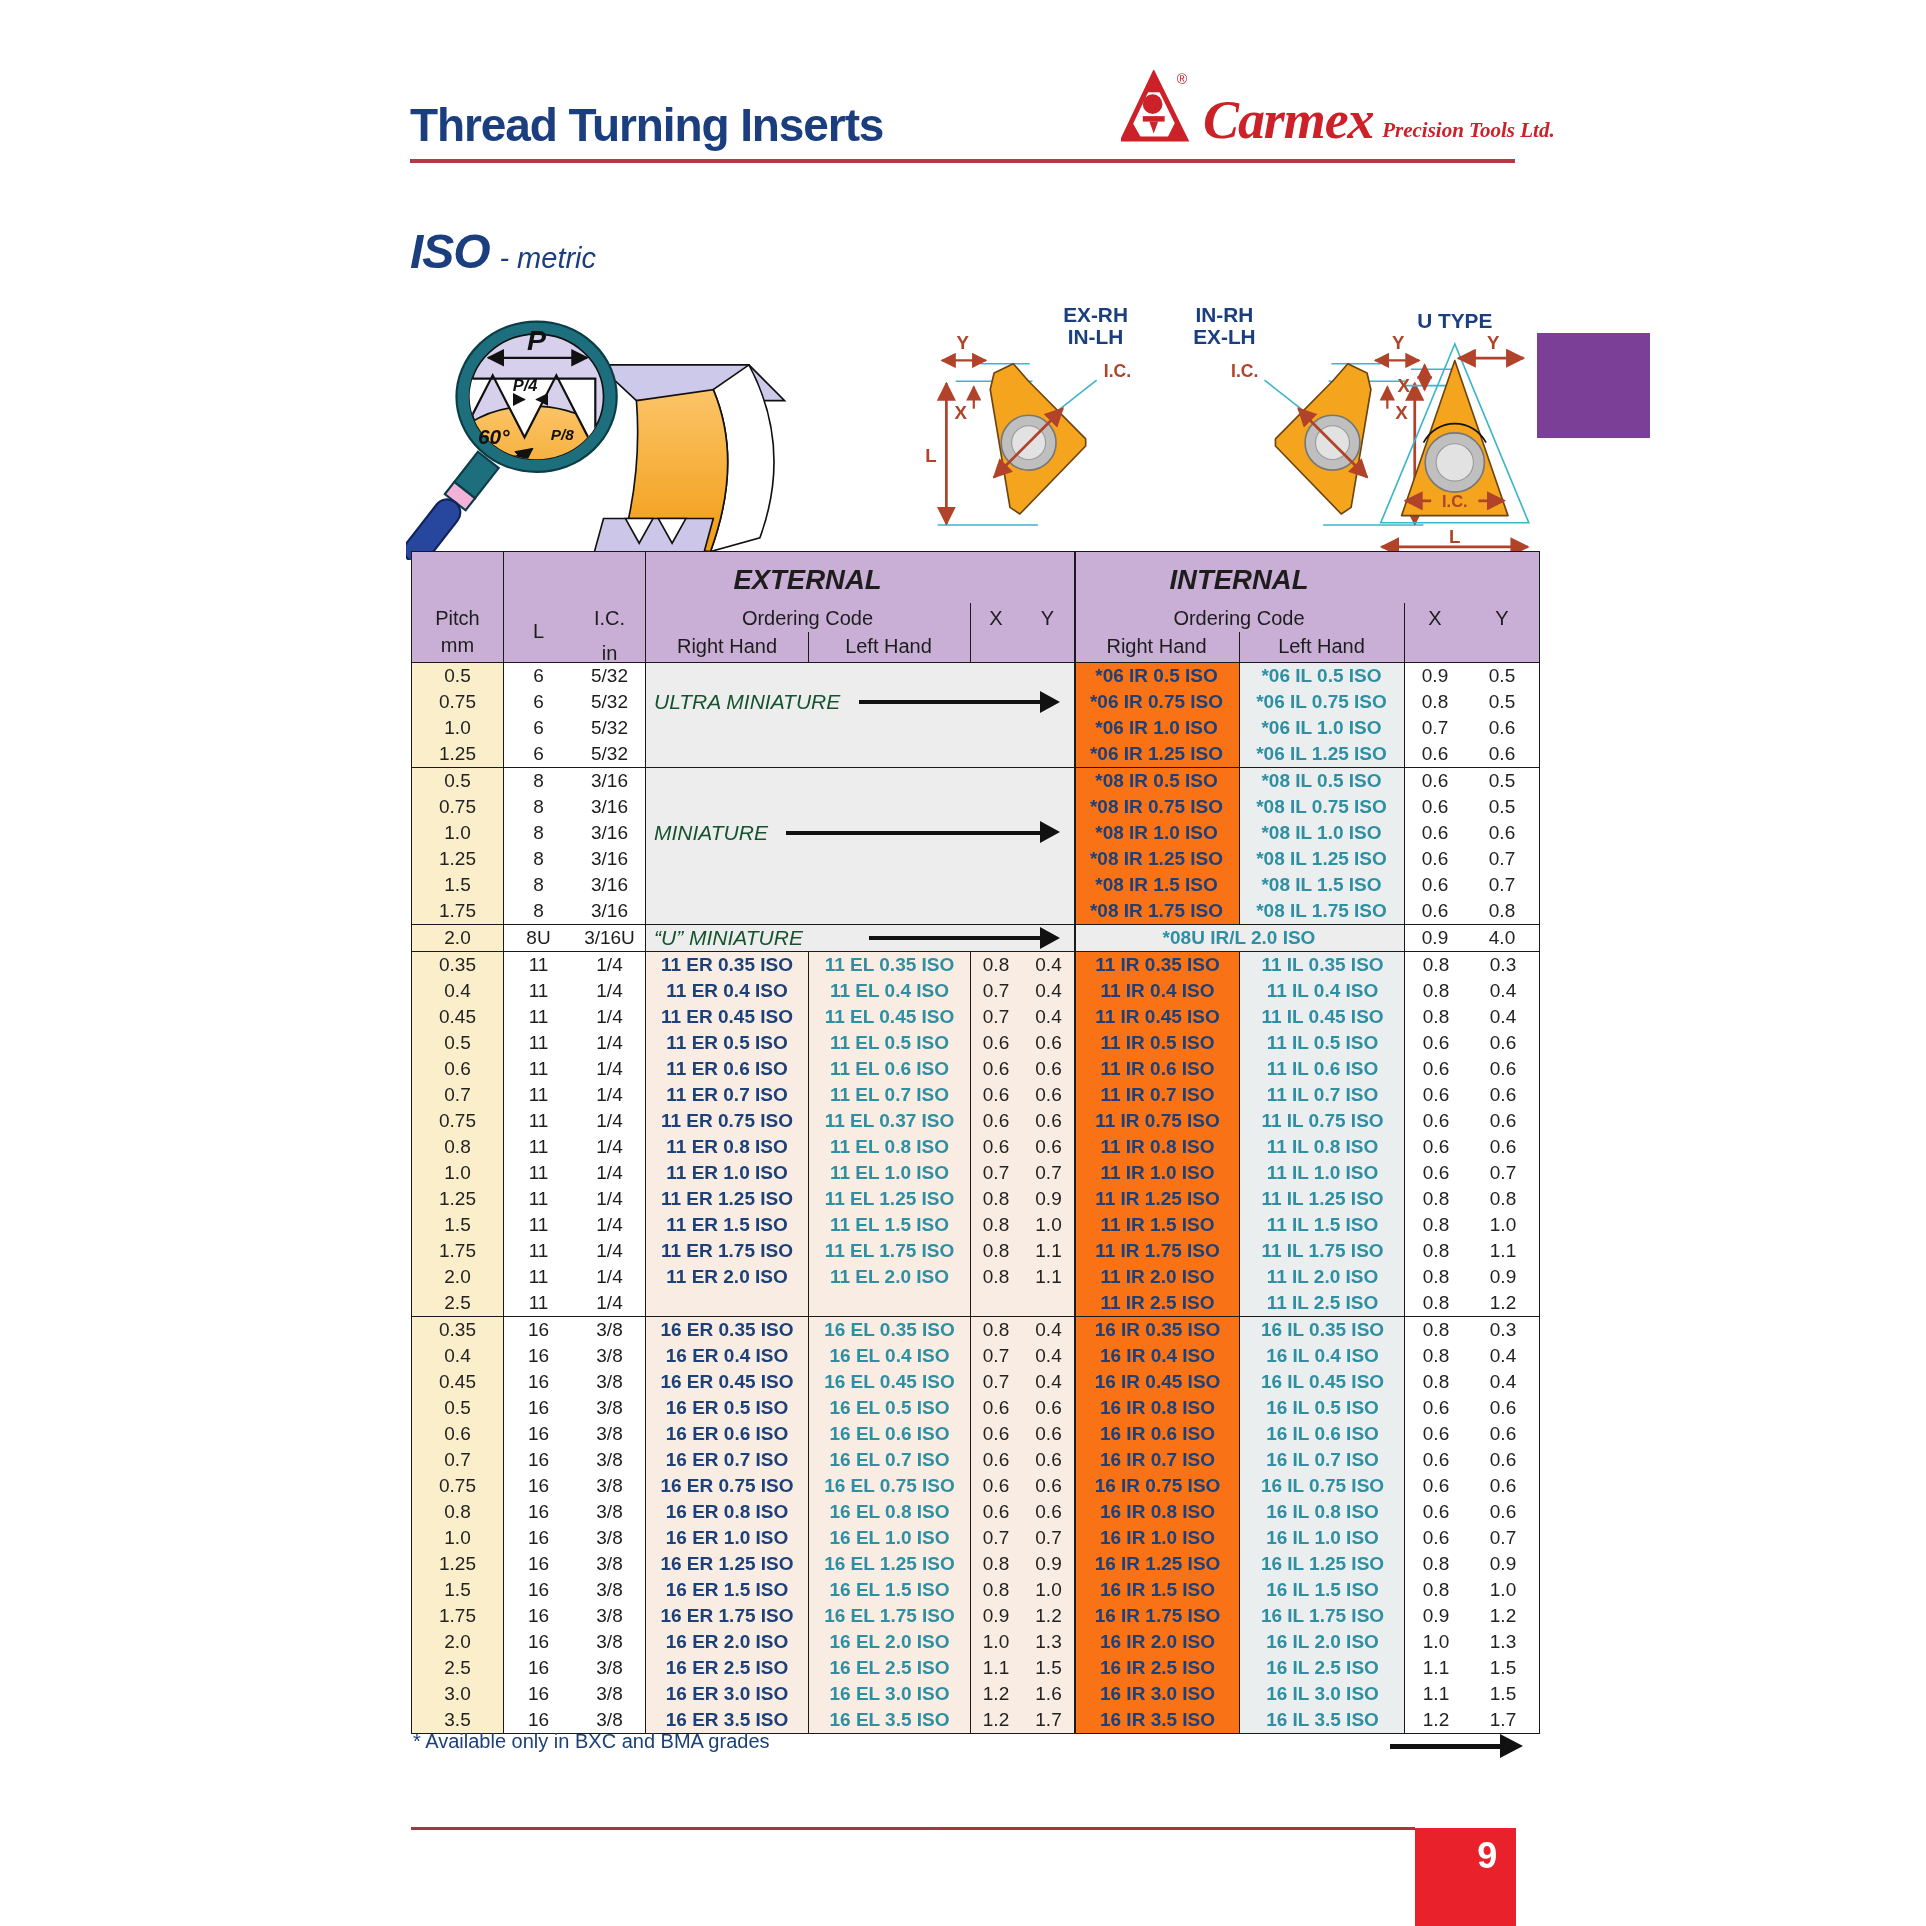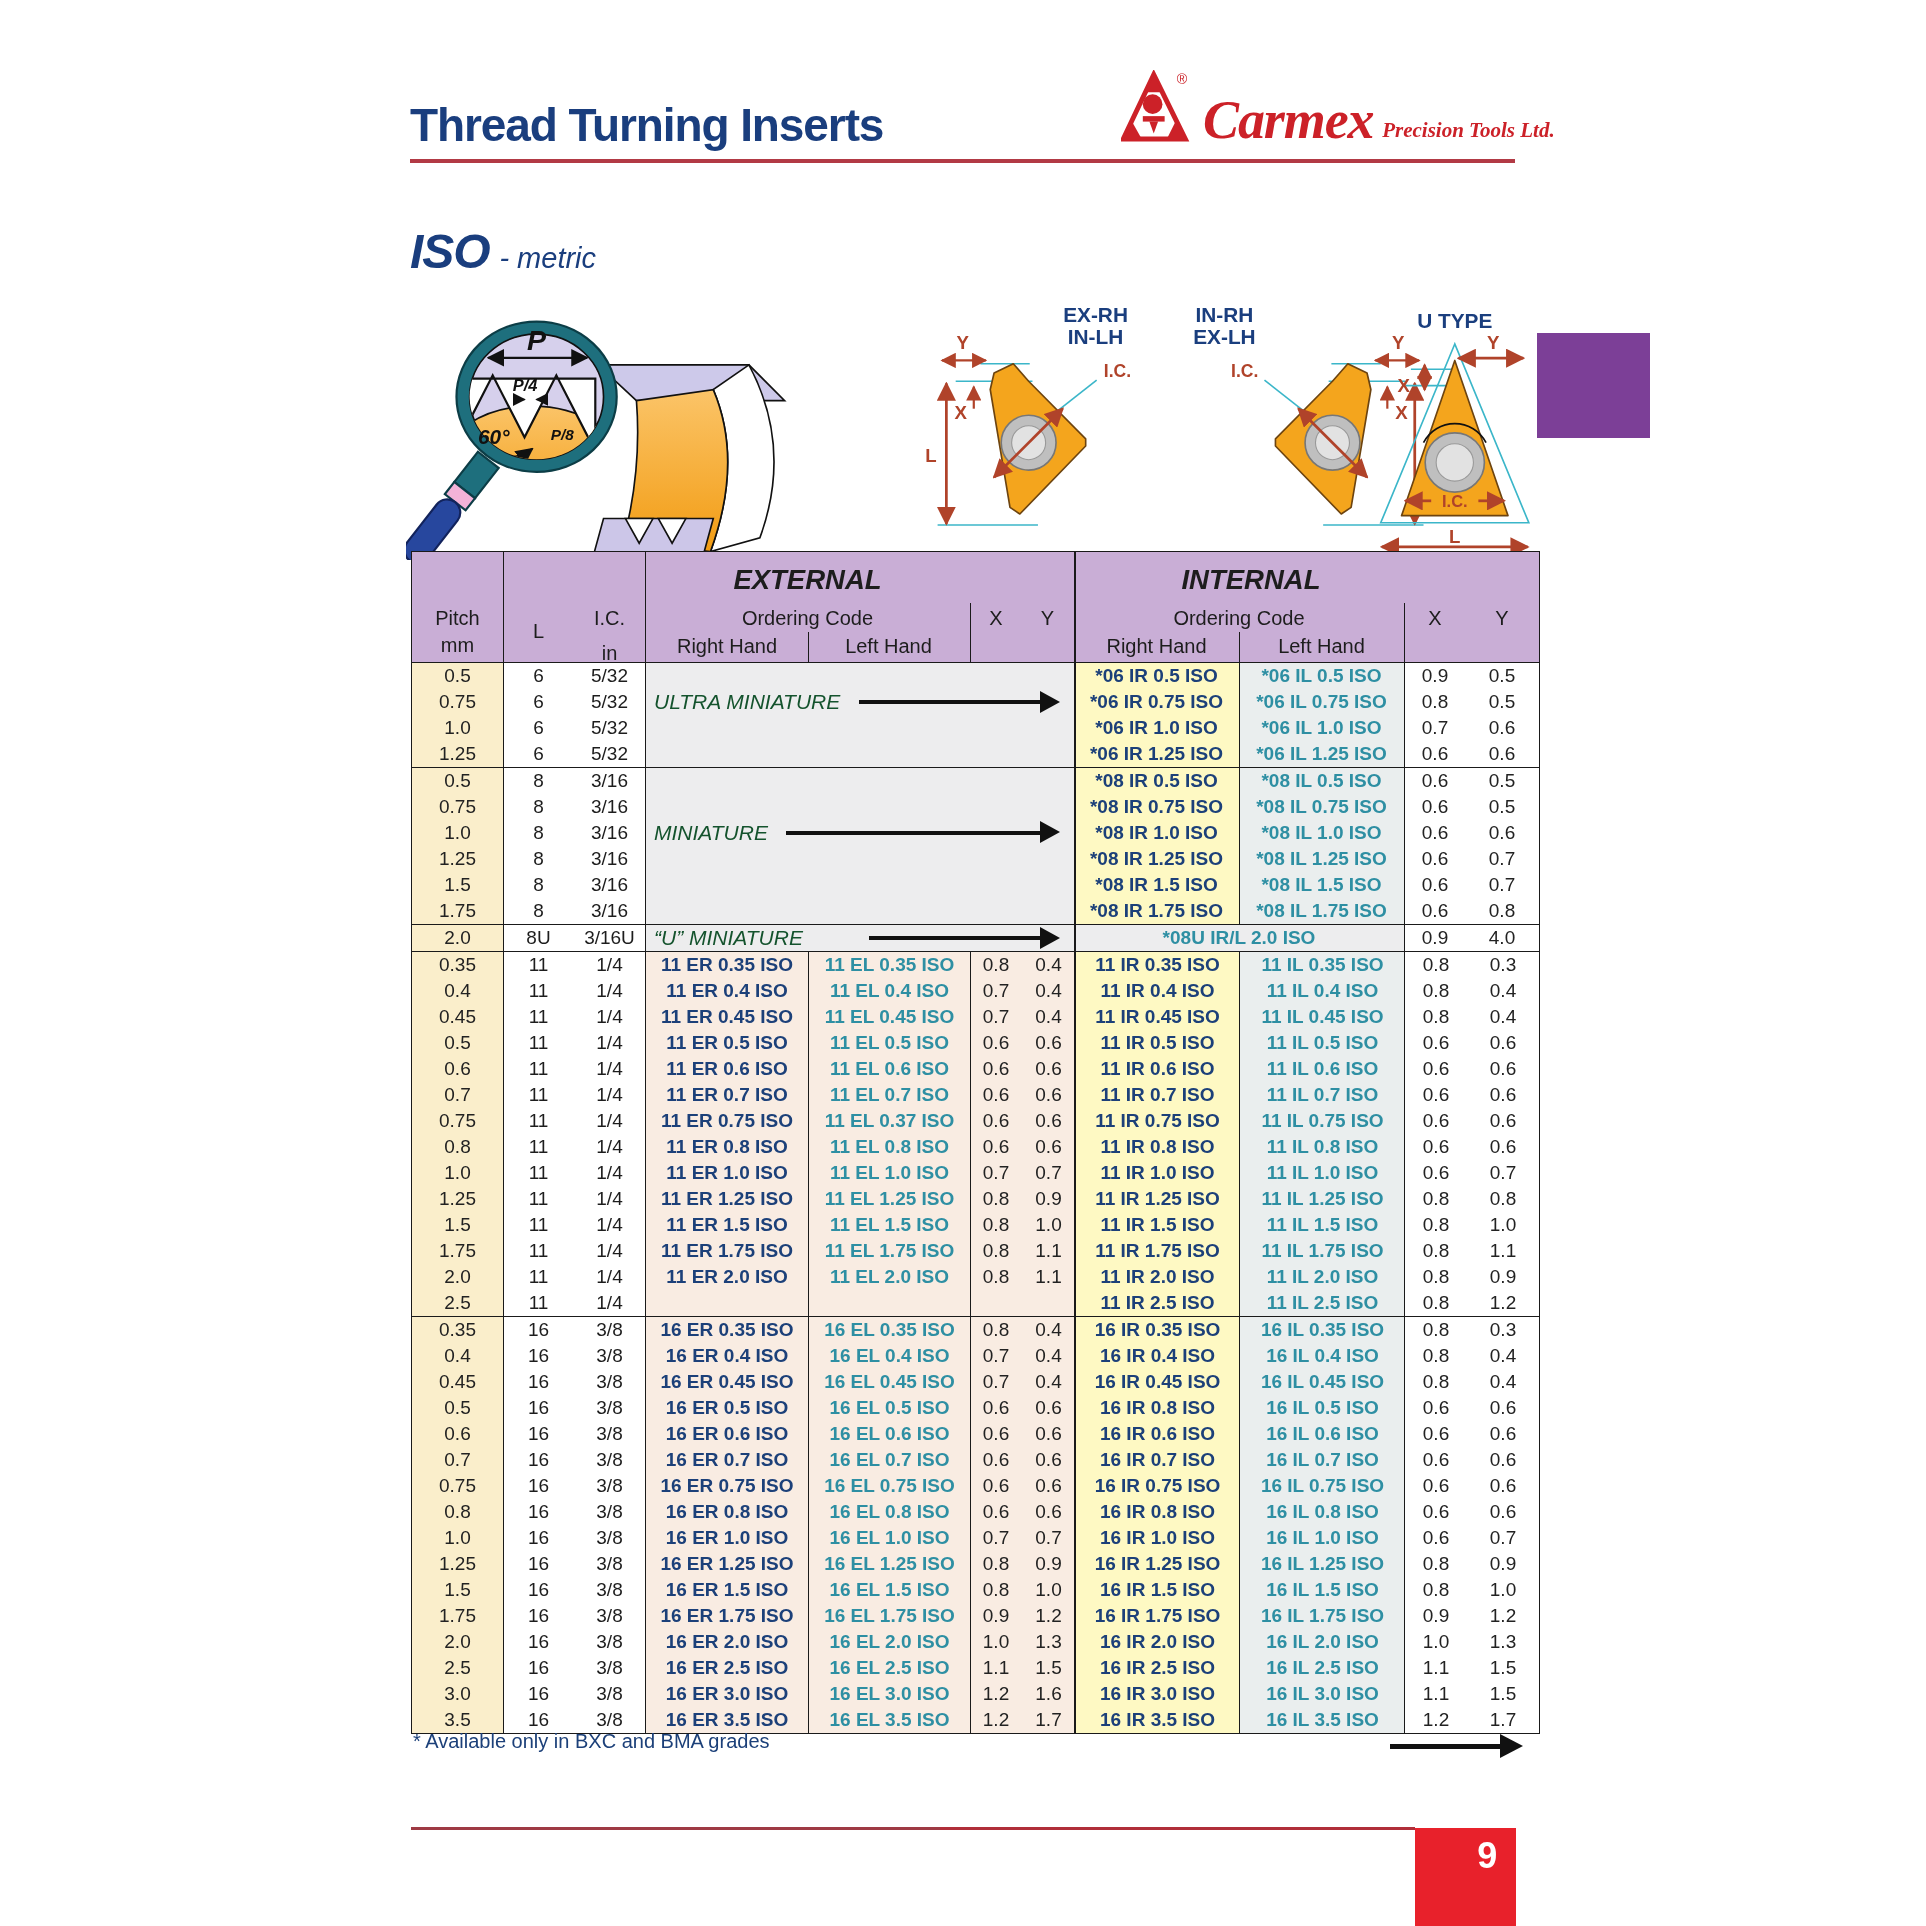--- a/index.html
+++ b/index.html
@@ -31,21 +31,21 @@
   .section-top{border-top:1.6px solid #1a1a1a;}
   .trow{display:flex;height:26px;line-height:26px;}
   .cell{text-align:center;font-size:19px;overflow:hidden;white-space:nowrap;}
   .c-pitch{width:91px;background:#faeecb;color:#222;}
   .c-l{width:71px;background:#fff;}
   .c-ic{width:71px;background:#fff;}
   .c-er{width:164px;background:#f9ece2;color:#1c4079;font-weight:bold;}
   .c-el{width:161px;background:#f9ece2;color:#2e8fa3;font-weight:bold;}
   .c-ex,.c-ey{background:#f9ece2;color:#222;}
   .c-ex{width:52px;}.c-ey{width:53px;}
-  .c-ir{width:165px;background:#fef9c3;color:#1c4079;font-weight:bold;}
+  .c-ir{width:165px;background:#f97316;color:#1c4079;font-weight:bold;}
   .c-il{width:165px;background:#eaeeee;color:#2e8fa3;font-weight:bold;}
   .c-ix{width:62px;background:#fff;color:#222;}
   .c-iy{width:72px;background:#fff;color:#222;}
   .c-extm{width:429px;background:#ededee;}
   .c-intm{width:330px;background:#ededee;color:#2e8fa3;font-weight:bold;}
   .note-text{position:absolute;font-style:italic;font-size:21px;color:#14532d;height:26px;line-height:26px;}
   .arr-shaft{position:absolute;height:3.8px;background:#111;}
   .arr-head{position:absolute;width:0;height:0;border-top:11px solid transparent;
             border-bottom:11px solid transparent;border-left:20px solid #111;}
   
@@ -202,21 +202,21 @@
       <text x="1005" y="380" font-size="30" font-weight="bold" fill="#b0432a" text-anchor="middle">I.C.</text>
       <text x="1005" y="444" font-size="34" font-weight="bold" fill="#b0432a" text-anchor="middle">L</text>
     </g>
   </svg>
 
   <div class="abs" id="purple-tab"></div>
 
   <div class="abs" id="iso-table">
     <div id="thead">
       <div class="hx hbig" style="left:233px;width:325px;top:12px;">EXTERNAL</div>
-      <div class="hx hbig" style="left:662px;width:330px;top:12px;padding-left:12px;">INTERNAL</div>
+      <div class="hx hbig" style="left:662px;width:330px;top:12px;">INTERNAL</div>
       <div class="hx" style="left:0;width:91px;top:55px;">Pitch</div>
       <div class="hx" style="left:0;width:91px;top:82px;">mm</div>
       <div class="hx" style="left:91px;width:71px;top:68px;">L</div>
       <div class="hx" style="left:162px;width:71px;top:55px;">I.C.</div>
       <div class="hx" style="left:162px;width:71px;top:90px;">in</div>
       <div class="hx" style="left:233px;width:325px;top:55px;">Ordering Code</div>
       <div class="hx" style="left:662px;width:330px;top:55px;">Ordering Code</div>
       <div class="hx" style="left:558px;width:52px;top:55px;">X</div>
       <div class="hx" style="left:609px;width:53px;top:55px;">Y</div>
       <div class="hx" style="left:992px;width:62px;top:55px;">X</div>

